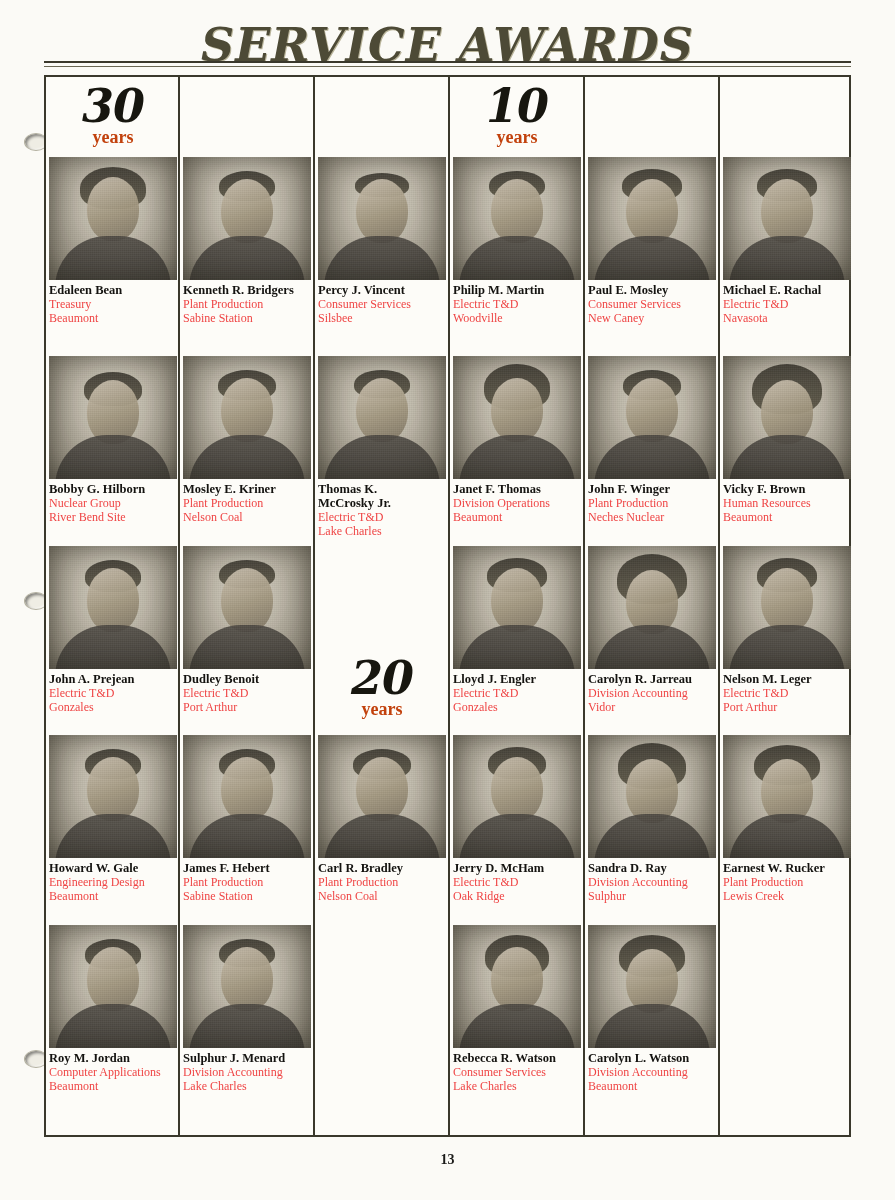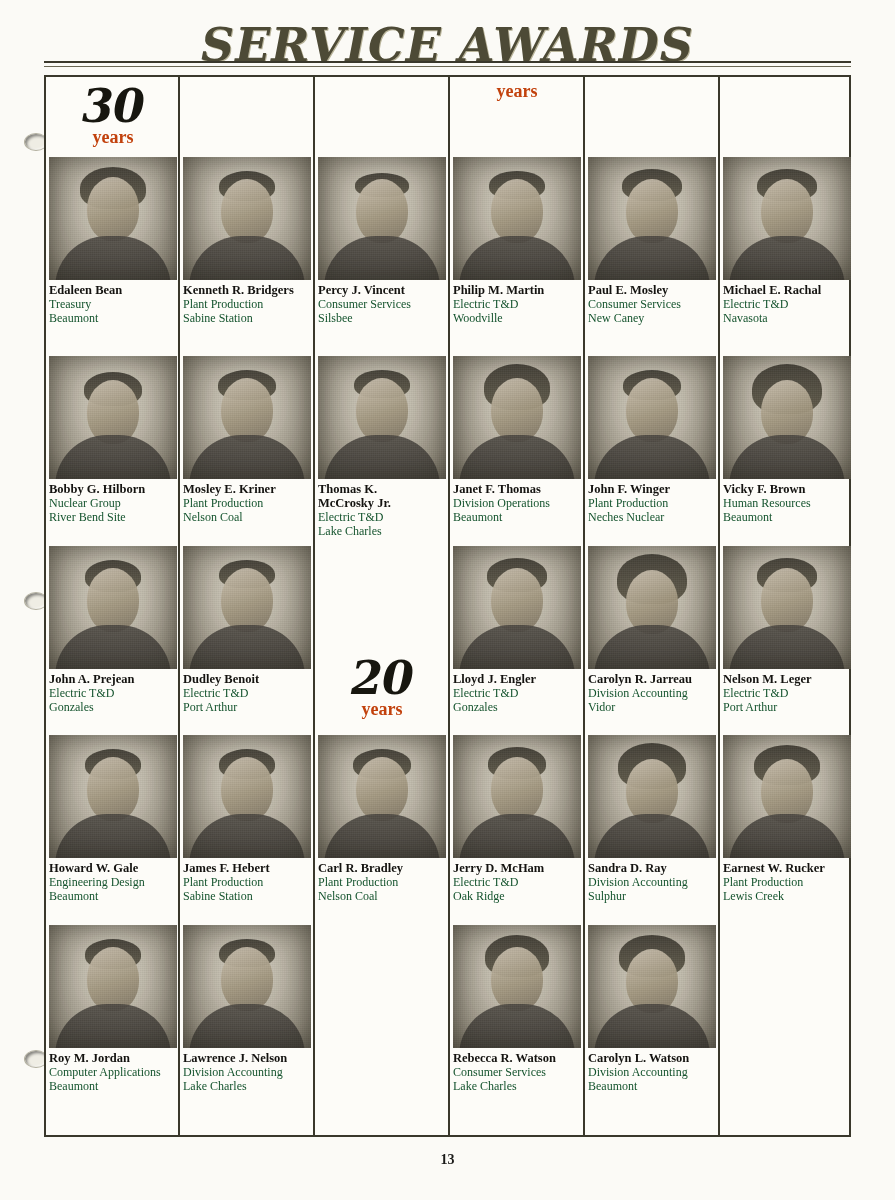--- a/index.html
+++ b/index.html
@@ -178,21 +178,21 @@
   .cap-name {
     font-family: "Liberation Serif", serif;
     font-weight: bold;
     font-size: 12.5px;
     color: #141310;
     display: block;
   }
   .cap-line {
     font-family: "Liberation Serif", serif;
     font-size: 12px;
-    color: #14532d;
+    color: #ef4444;
     display: block;
   }
 
   
   .page-number {
     position: absolute;
     left: 0;
     top: 1152px;
     width: 895px;
     text-align: center;
@@ -376,21 +376,21 @@
     <div class="entry" style="top:848px">
       <div class="photo">
         <div class="bgtone"></div>
           <div class="hair" style="width:56px;height:28px;top:14px"></div>
           <div class="head" style="top:22px"></div>
           <div class="shoulders"></div>
           <div class="grain"></div>
           <div class="vign"></div>
       </div>
       <div class="caption">
-        <span class="cap-name">Lawrence J. Nelson</span>
+        <span class="cap-name">Sulphur J. Menard</span>
         <span class="cap-line">Division Accounting</span>
         <span class="cap-line">Lake Charles</span>
       </div>
     </div>
   </div>
 
   <div class="column" style="left:269px">
     <div class="entry" style="top:80px">
       <div class="photo">
         <div class="bgtone"></div>
@@ -441,20 +441,21 @@
       <div class="caption">
         <span class="cap-name">Carl R. Bradley</span>
         <span class="cap-line">Plant Production</span>
         <span class="cap-line">Nelson Coal</span>
       </div>
     </div>
   </div>
 
   <div class="column" style="left:404px">
     <div class="year-head" style="top:6px">
+      <div class="year-num">10</div>
       <div class="year-word">years</div>
     </div>
 
     <div class="entry" style="top:80px">
       <div class="photo">
         <div class="bgtone"></div>
           <div class="hair" style="width:56px;height:28px;top:14px"></div>
           <div class="head" style="top:22px"></div>
           <div class="shoulders"></div>
           <div class="grain"></div>

